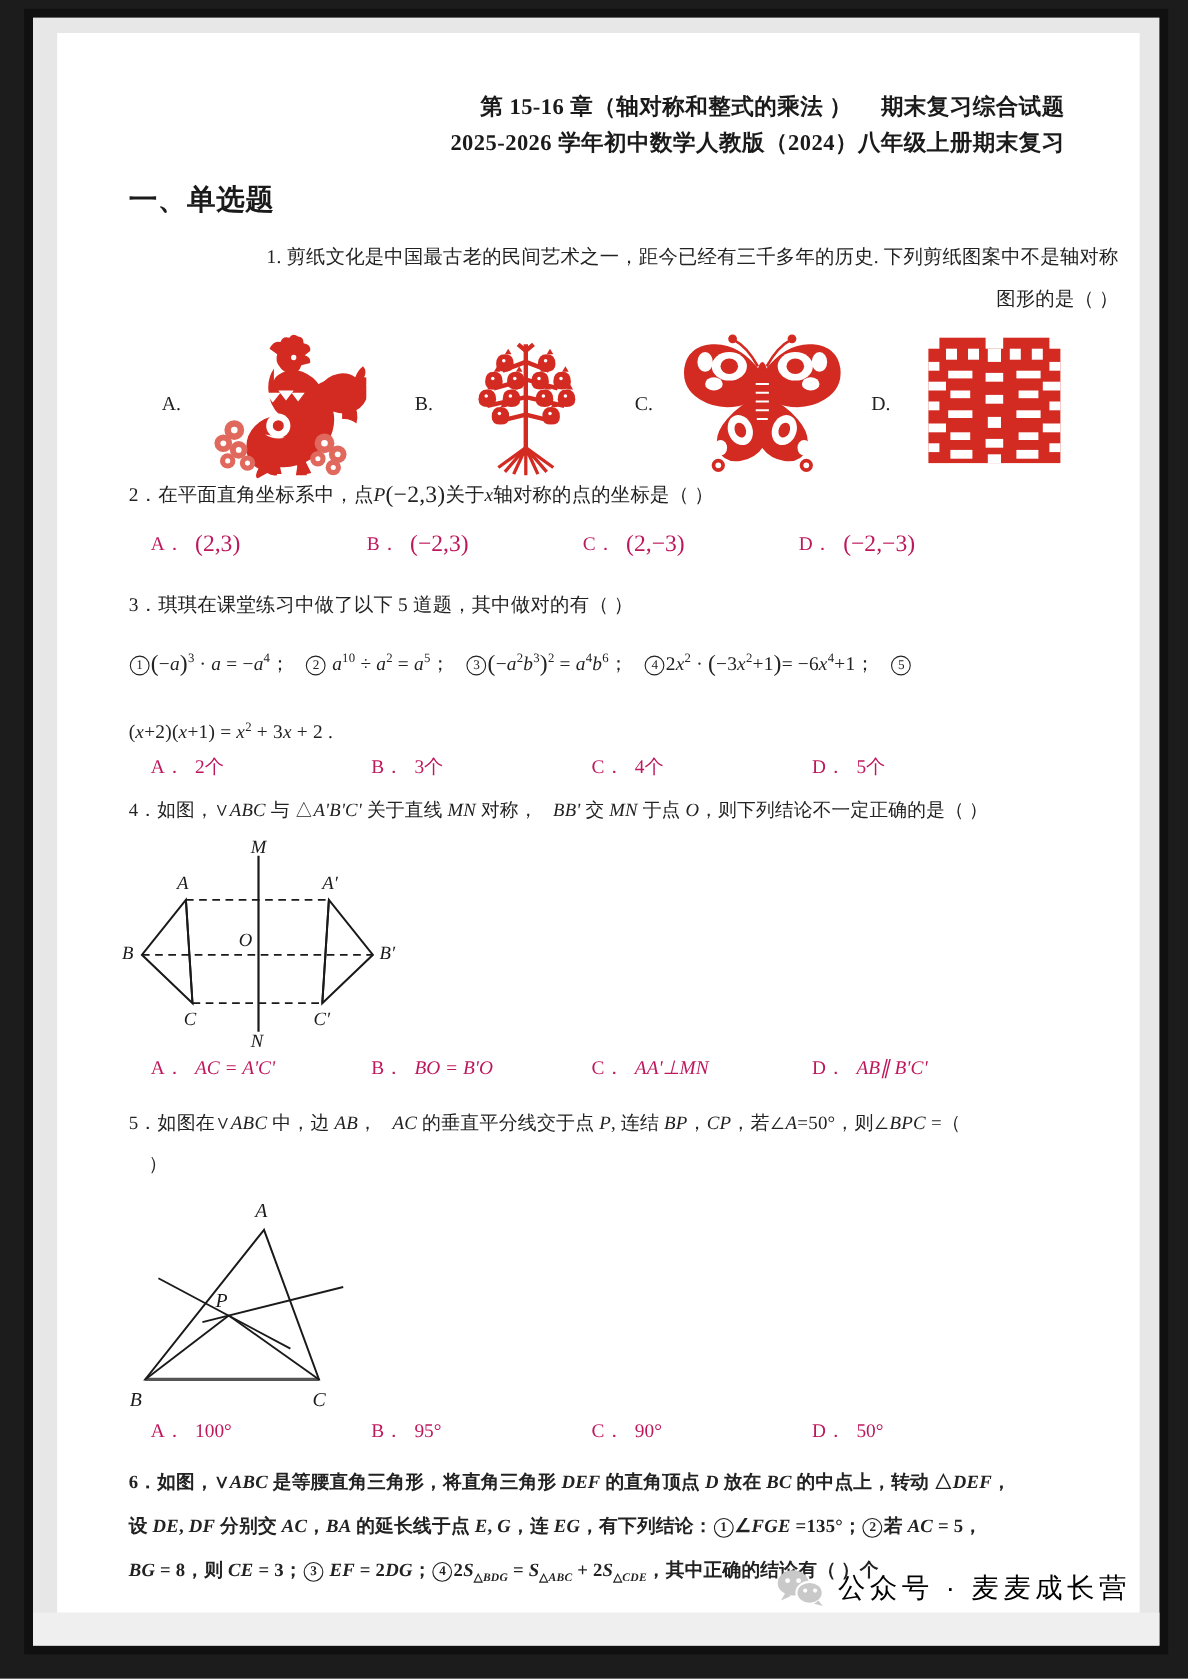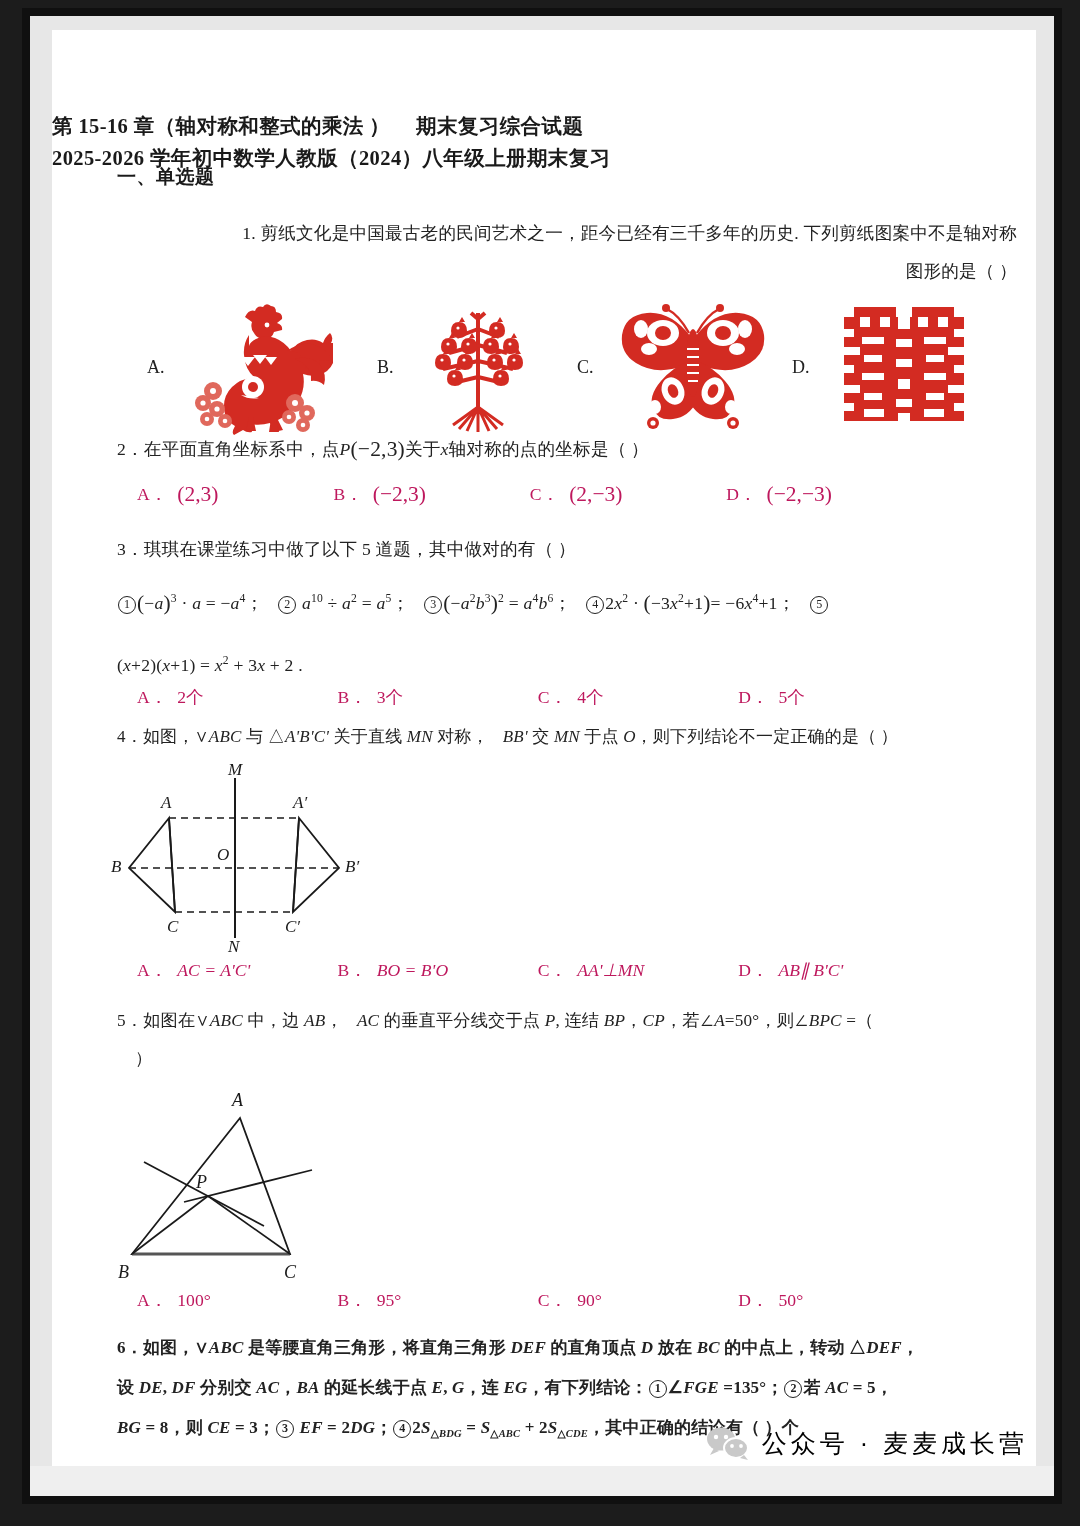--- a/index.html
+++ b/index.html
@@ -53,39 +53,39 @@
     left: 30px;
     top: 1466px;
     width: 1024px;
     height: 30px;
     background: #efefef;
   }
 
   
   .title-block {
     position: absolute;
-    left: 0; top: 80px;
+    left: 0; top: 52px;
     width: 916px;
-    text-align: left;
+    text-align: right;
   }
   .title-line {
     font-size: 20.5px;
     font-weight: bold;
     color: #1a1a1a;
     line-height: 32px;
     letter-spacing: 0.4px;
     white-space: nowrap;
   }
   .title-line.l1 .sp { display:inline-block; width: 26px; }
 
   .section-head {
     position: absolute;
     left: 65px;
     top: 134px;
-    font-size: 19px;
+    font-size: 26px;
     font-weight: bold;
     color: #1a1a1a;
     letter-spacing: 0.5px;
   }
 
   .q {
     position: absolute;
     left: 65px;
     width: 900px;
     font-size: 17.6px;

